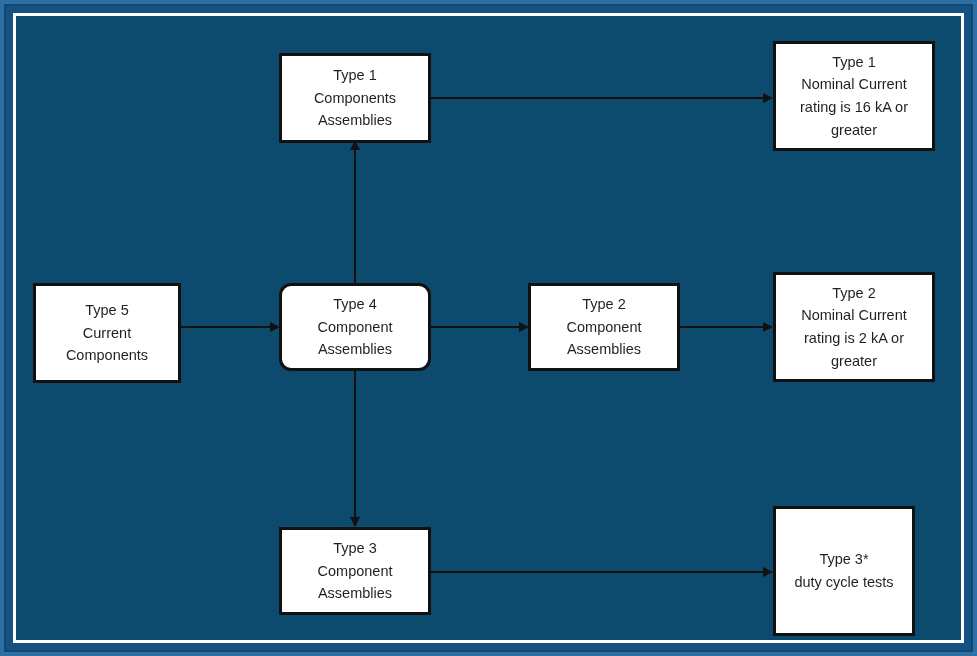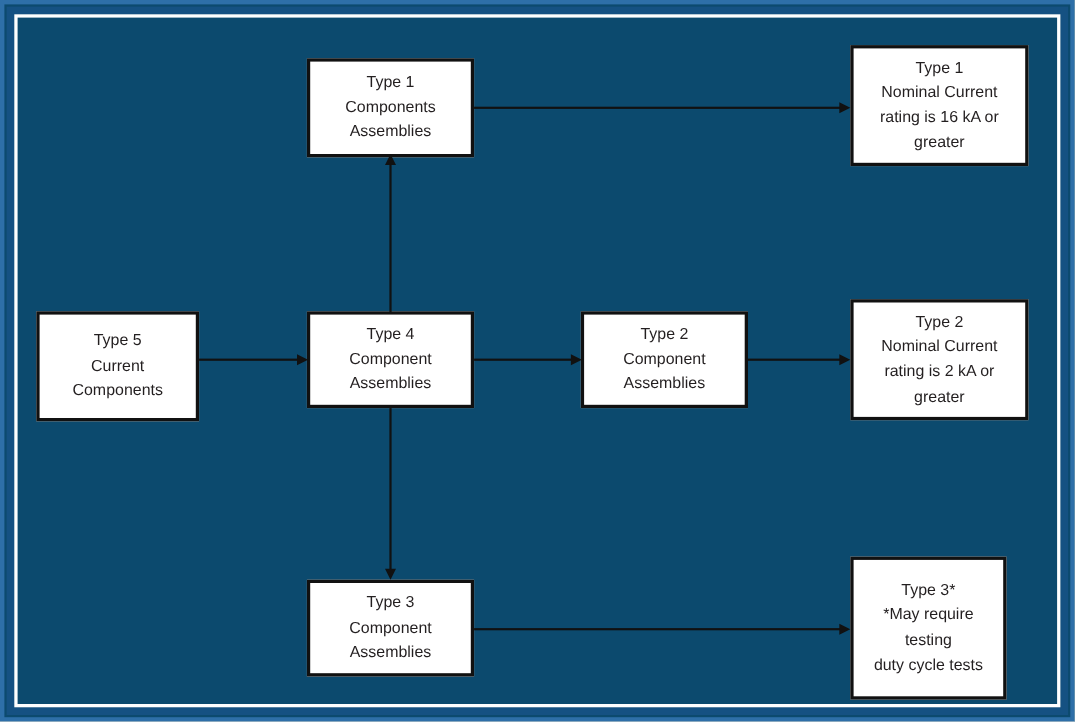--- a/index.html
+++ b/index.html
@@ -117,21 +117,21 @@
     <span class="line">rating is 16 kA or</span>
     <span class="line">greater</span>
   </div>
 
   <div class="node" style="left:33px; top:283px; width:148px; height:100px;">
     <span class="line">Type 5</span>
     <span class="line">Current</span>
     <span class="line">Components</span>
   </div>
 
-  <div class="node" style="left:279px; top:283px; width:152px; height:88px;">
+  <div class="node" style="left:279px; top:283px; width:152px; height:88px;border-radius:12px;">
     <span class="line">Type 4</span>
     <span class="line">Component</span>
     <span class="line">Assemblies</span>
   </div>
 
   <div class="node" style="left:528px; top:283px; width:152px; height:88px;">
     <span class="line">Type 2</span>
     <span class="line">Component</span>
     <span class="line">Assemblies</span>
   </div>
@@ -144,21 +144,20 @@
   </div>
 
   <div class="node" style="left:279px; top:527px; width:152px; height:88px;">
     <span class="line">Type 3</span>
     <span class="line">Component</span>
     <span class="line">Assemblies</span>
   </div>
 
   <div class="node wrap" style="left:773px; top:506px; width:142px; height:130px;">
     <span class="line">Type 3*</span>
-    <span class="line">*May require testing</span>
     <span class="line">duty cycle tests</span>
   </div>
 
   <div class="conn h" style="left:181px; top:326px; width:92px;"></div>
   <div class="arrow right" style="left:270px; top:321.5px;"></div>
 
   <div class="conn v" style="left:354px; top:148px; width:1.6px; height:136px;"></div>
   <div class="arrow up" style="left:349.5px; top:140px;"></div>
 
   <div class="conn v" style="left:354px; top:371px; width:1.6px; height:148px;"></div>

